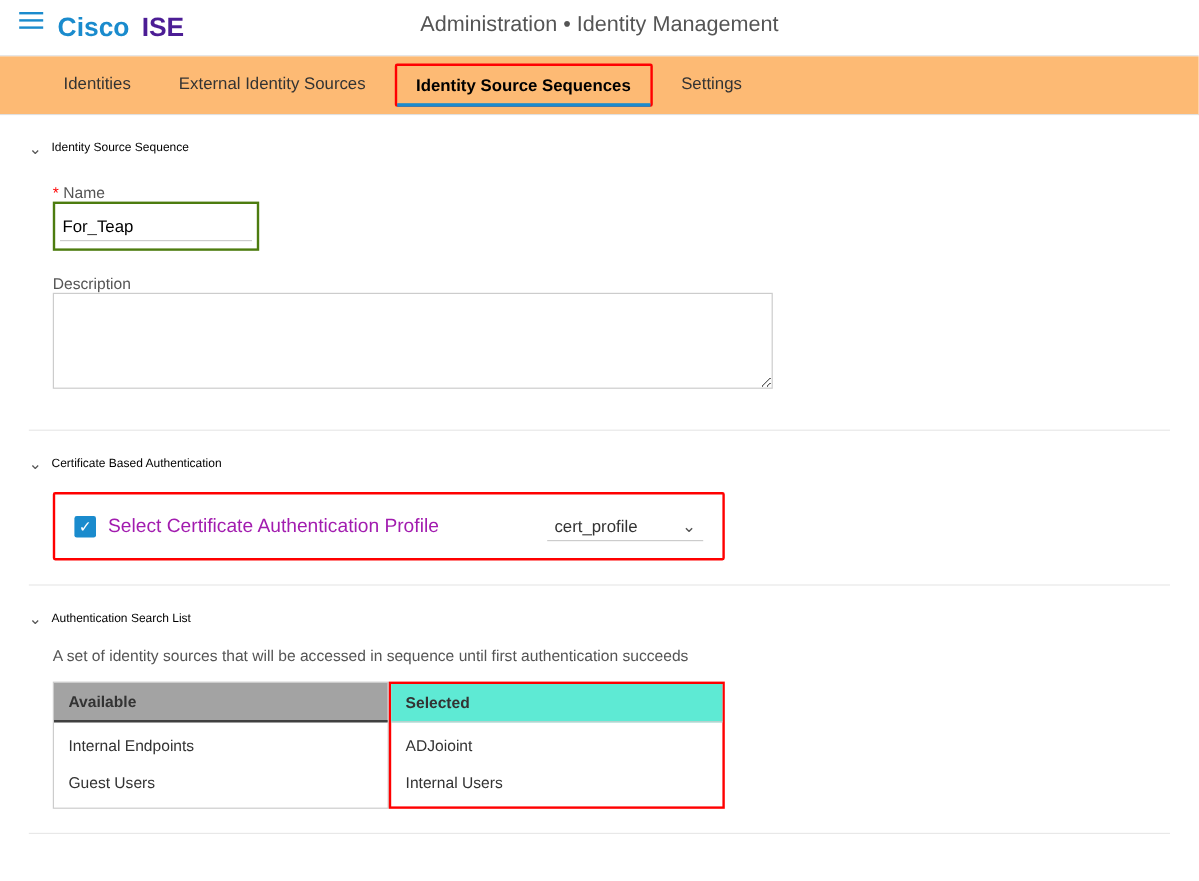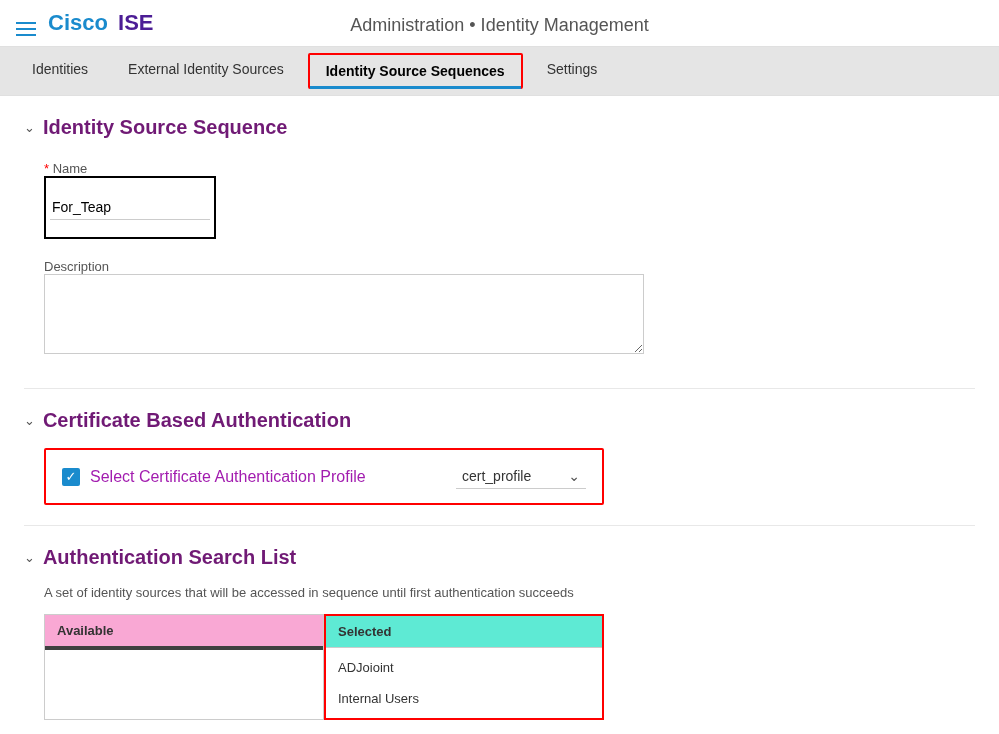--- a/index.html
+++ b/index.html
@@ -1,21 +1,21 @@
 <!DOCTYPE html>
 <html><head>
   <meta charset="utf-8">
   <style>
     * { box-sizing: border-box; margin: 0; padding: 0; }
     body { font-family: Arial, sans-serif; font-size: 14px; color: #333; background: #fff; }
 
     
     .top-header {
       display: flex;
-      align-items: flex-end;
+      align-items: flex-start;
       padding: 10px 16px;
       border-bottom: 1px solid #e0e0e0;
       background: #fff;
     }
     .hamburger-icon {
       margin-right: 12px;
       cursor: pointer;
       display: flex;
       flex-direction: column;
       gap: 4px;
@@ -47,22 +47,22 @@
       color: #555;
       position: absolute;
       left: 50%;
       transform: translateX(-50%);
     }
 
     
     .nav-tabs {
       display: flex;
       border-bottom: 1px solid #e0e0e0;
-      padding: 0 12px;
-      background: #e5e5e5;
+      padding: 0 33px;
+      background: #fdba74;
     }
     .nav-tab {
       padding: 14px 20px;
       cursor: pointer;
       font-size: 14px;
       color: #333;
       position: relative;
       white-space: nowrap;
     }
     .nav-tab.active {
@@ -108,43 +108,43 @@
       display: flex;
       align-items: center;
       margin-bottom: 16px;
     }
     .chevron-icon {
       color: #555;
       margin-right: 8px;
       font-size: 13px;
     }
     .section-title {
-      font-size: 20px;
-      font-weight: bold;
-      color: #701a75;
+      font-size: 10px;
+      font-weight: normal;
+      color: #000000;
     }
 
     
     .form-row {
       display: flex;
       align-items: flex-start;
       margin-bottom: 14px;
       padding-left: 20px;
       flex-direction: column;
     }
     .form-label {
       width: 100px;
       font-size: 13px;
       color: #555;
       padding-top: 6px;
       flex-shrink: 0;
     }
     .name-input-wrapper {
-      border: 2px solid #000000;
-      padding: 17px 4px;
+      border: 2px solid #4d7c0f;
+      padding: 6px 4px;
       display: inline-block;
     }
     .name-input-wrapper input {
       border: none;
       border-bottom: 1px solid #ccc;
       padding: 4px 2px;
       font-size: 14px;
       width: 160px;
       outline: none;
     }
@@ -220,26 +220,26 @@
       display: flex;
       gap: 0;
       margin-left: 20px;
     }
     .list-box {
       border: 1px solid #ccc;
       width: 280px;
       min-height: 100px;
     }
     .list-box-header {
-      background: #f9a8d4;
+      background: #a3a3a3;
       padding: 8px 12px;
       font-size: 13px;
       font-weight: bold;
       color: #333;
-      border-bottom: 4px solid #404040;
+      border-bottom: 2px solid #404040;
     }
     .list-box-items {
       padding: 4px 0;
     }
     .list-item {
       padding: 8px 12px;
       font-size: 13px;
       color: #333;
       cursor: pointer;
     }
@@ -329,20 +329,24 @@
       <span class="chevron-icon">⌄</span>
       <span class="section-title">Authentication Search List</span>
     </div>
 
     <div class="auth-description">A set of identity sources that will be accessed in sequence until first authentication succeeds</div>
 
     <div class="dual-list">
 
       <div class="list-box">
         <div class="list-box-header">Available</div>
+        <div class="list-box-items">
+          <div class="list-item">Internal Endpoints</div>
+          <div class="list-item">Guest Users</div>
+        </div>
       </div>
 
       <div class="selected-box">
         <div class="list-box-header">Selected</div>
         <div class="list-box-items">
           <div class="list-item">ADJoioint</div>
           <div class="list-item">Internal Users</div>
         </div>
       </div>
     </div>

